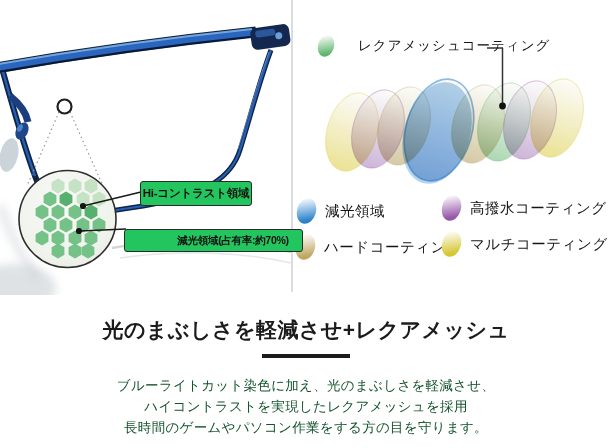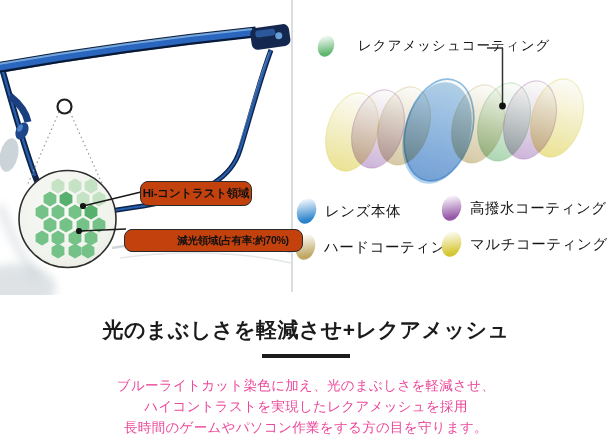--- a/index.html
+++ b/index.html
@@ -4,21 +4,21 @@
 <style>
   html,body{margin:0;padding:0;background:#ffffff;}
   .canvas{
     position:relative;width:612px;height:448px;background:#ffffff;overflow:hidden;
     font-family:"Liberation Sans","DejaVu Sans",sans-serif;
   }
   
   .panel-left{position:absolute;left:0;top:0;width:291px;height:295px;}
   .panel-left svg{position:absolute;left:0;top:0;}
   .callout{
-    position:absolute;background:#c2410c;border:1.4px solid #2a2a2a;border-radius:8px;
+    position:absolute;background:#22c55e;border:1.4px solid #2a2a2a;border-radius:3px;
     display:flex;align-items:center;justify-content:center;
     font-weight:bold;color:#111;white-space:nowrap;z-index:5;
   }
   .callout-hi{left:140px;top:181px;width:110px;height:23px;font-size:11.5px;letter-spacing:-.2px;}
   .callout-dim{left:124px;top:229px;width:138px;height:21px;font-size:10.5px;letter-spacing:-.3px;padding-left:39px;}
   .divider{position:absolute;left:291px;top:0;width:2px;height:292px;background:#d9dde0;}
   
   .panel-right{position:absolute;left:293px;top:0;width:319px;height:295px;}
   .panel-right svg{position:absolute;left:0;top:0;}
   .lequa-label{
@@ -33,21 +33,21 @@
   }
   .legend-icon{width:19px;height:26px;border-radius:50%;transform:rotate(16deg);flex:none;}
   .li-lens{left:4px;top:198px}
   .li-multi{left:149px;top:195px}
   .li-hard{left:3px;top:234px}
   .li-kohassui{left:149px;top:231px}
   
   .bottom{position:absolute;left:0;top:316px;width:612px;text-align:center;}
   .bottom h1{margin:0;font-size:21px;line-height:28px;font-weight:700;color:#1b1b1b;letter-spacing:.5px;}
   .title-bar{width:88px;height:4px;background:#1c1c1c;margin:10px auto 20px;}
-  .bottom p{margin:0 0 6px;font-size:13.5px;line-height:15px;color:#ec4899;letter-spacing:.3px;}
+  .bottom p{margin:0 0 6px;font-size:13.5px;line-height:15px;color:#14532d;letter-spacing:.3px;}
 </style>
 </head>
 <body>
 
 <div class="canvas">
 
   <div class="panel-left">
     <svg width="291" height="295" viewBox="0 0 291 295">
       <defs>
         <radialGradient id="magGrad" cx="45%" cy="38%" r="70%">
@@ -187,21 +187,21 @@
     </svg>
 
     <div class="lequa-label">
       <span class="swatch" id="lequa-swatch" style="background: linear-gradient(155deg, rgb(255, 255, 255) 8%, rgb(94, 181, 110) 80%);"></span>
       <span>レクアメッシュコーティング</span>
     </div>
 
     <div id="legend">
         <div class="legend-item li-lens">
           <span class="legend-icon" style="background: linear-gradient(155deg, rgb(255, 255, 255) 8%, rgb(43, 131, 204) 80%);"></span>
-          <span>レンズ本体</span>
+          <span>減光領域</span>
         </div>
         <div class="legend-item li-multi">
           <span class="legend-icon" style="background: linear-gradient(155deg, rgb(255, 255, 255) 8%, rgb(149, 87, 168) 80%);"></span>
           <span>高撥水コーティング</span>
         </div>
         <div class="legend-item li-hard">
           <span class="legend-icon" style="background: linear-gradient(155deg, rgb(255, 255, 255) 8%, rgb(191, 166, 97) 80%);"></span>
           <span>ハードコーティング</span>
         </div>
         <div class="legend-item li-kohassui">

